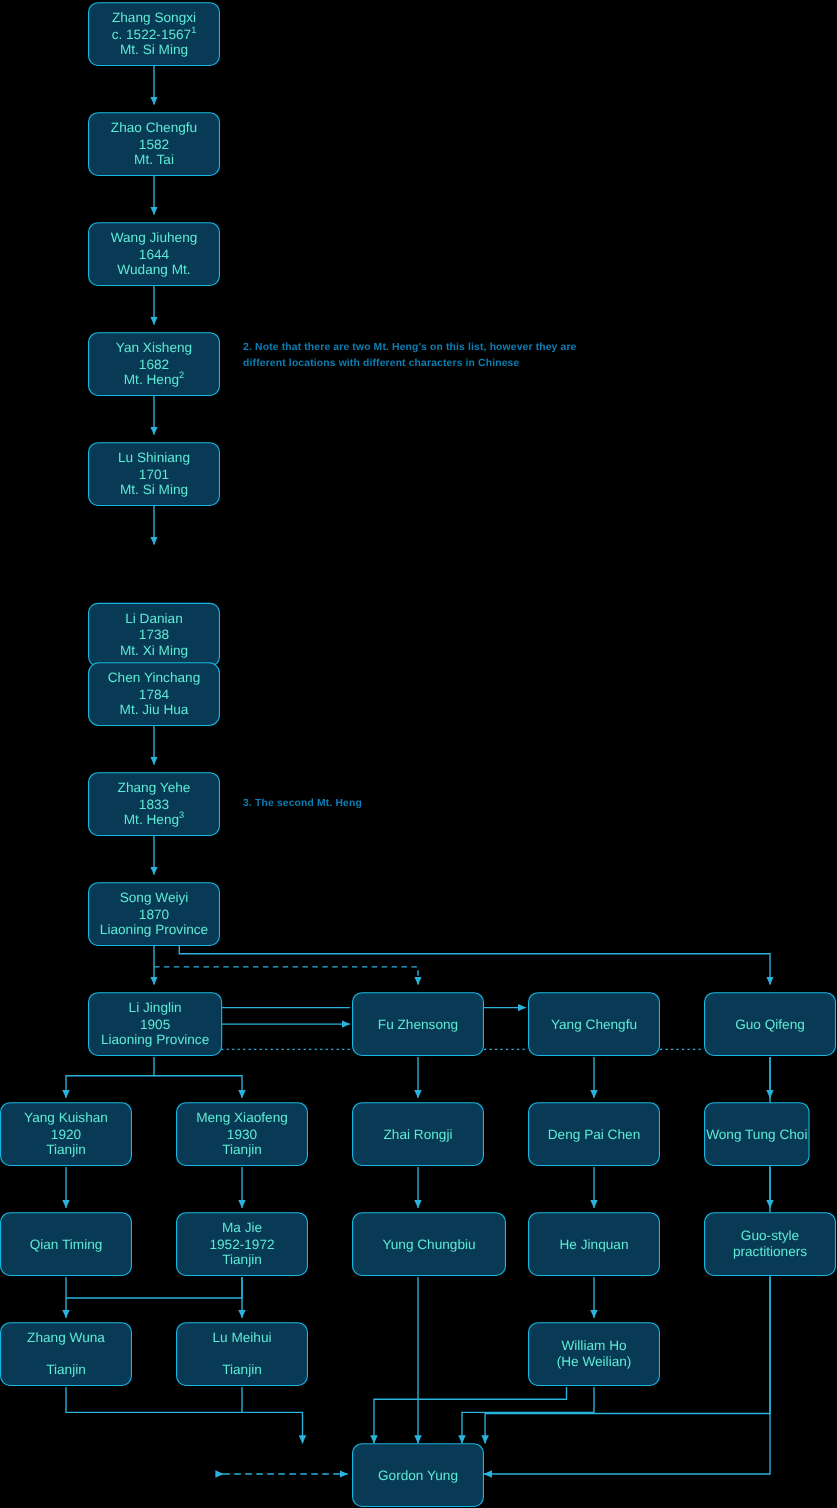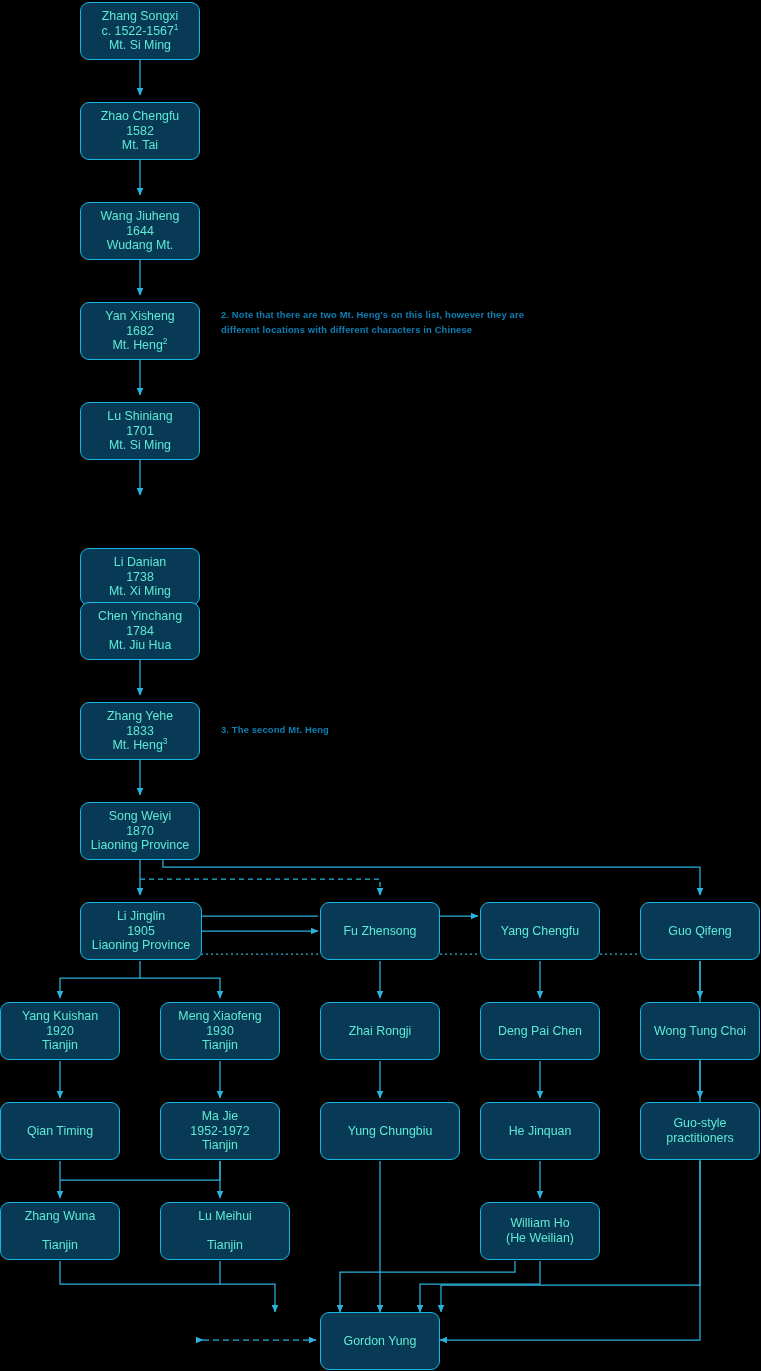--- a/index.html
+++ b/index.html
@@ -143,21 +143,21 @@
     <span class="ln">1701</span>
     <span class="ln">Mt. Si Ming</span>
   </div>
 
   <div class="node" style="left:80px;top:502px;width:120px;height:58px;margin-top:46px;">
     <span class="ln">Li Danian</span>
     <span class="ln">1738</span>
     <span class="ln">Mt. Xi Ming</span>
   </div>
 
-  <div class="node" style="left:80px;top:602px;width:120px;height:58px;">
+  <div class="node" style="left:80px;top:602px;width:120px;height:58px;border-radius:10px;">
     <span class="ln">Chen Yinchang</span>
     <span class="ln">1784</span>
     <span class="ln">Mt. Jiu Hua</span>
   </div>
 
   <div class="node" style="left:80px;top:702px;width:120px;height:58px;">
     <span class="ln">Zhang Yehe</span>
     <span class="ln">1833</span>
     <span class="ln"><span>Mt. Heng</span><sup>3</sup></span>
   </div>
@@ -199,21 +199,21 @@
   </div>
 
   <div class="node" style="left:320px;top:1002px;width:120px;height:58px;">
     <span class="ln">Zhai Rongji</span>
   </div>
 
   <div class="node" style="left:480px;top:1002px;width:120px;height:58px;">
     <span class="ln">Deng Pai Chen</span>
   </div>
 
-  <div class="node" style="left:640px;top:1002px;width:120px;height:58px;">
+  <div class="node" style="left:640px;top:1002px;width:96px;height:58px;">
     <span class="ln">Wong Tung Choi</span>
   </div>
 
   <div class="node" style="left:0px;top:1102px;width:120px;height:58px;">
     <span class="ln">Qian Timing</span>
   </div>
 
   <div class="node" style="left:160px;top:1102px;width:120px;height:58px;">
     <span class="ln">Ma Jie</span>
     <span class="ln">1952-1972</span>
@@ -232,21 +232,21 @@
     <span class="ln">Guo-style</span>
     <span class="ln">practitioners</span>
   </div>
 
   <div class="node" style="left:0px;top:1202px;width:120px;height:58px;">
     <span class="ln">Zhang Wuna</span>
     <span class="ln blank"></span>
     <span class="ln">Tianjin</span>
   </div>
 
-  <div class="node" style="left:160px;top:1202px;width:130px;height:58px;text-align:center;">
+  <div class="node" style="left:160px;top:1202px;width:120px;height:58px;text-align:center;">
     <span class="ln">Lu Meihui</span>
     <span class="ln blank"></span>
     <span class="ln">Tianjin</span>
   </div>
 
   <div class="node" style="left:480px;top:1202px;width:120px;height:58px;">
     <span class="ln">William Ho</span>
     <span class="ln">(He Weilian)</span>
   </div>
 

